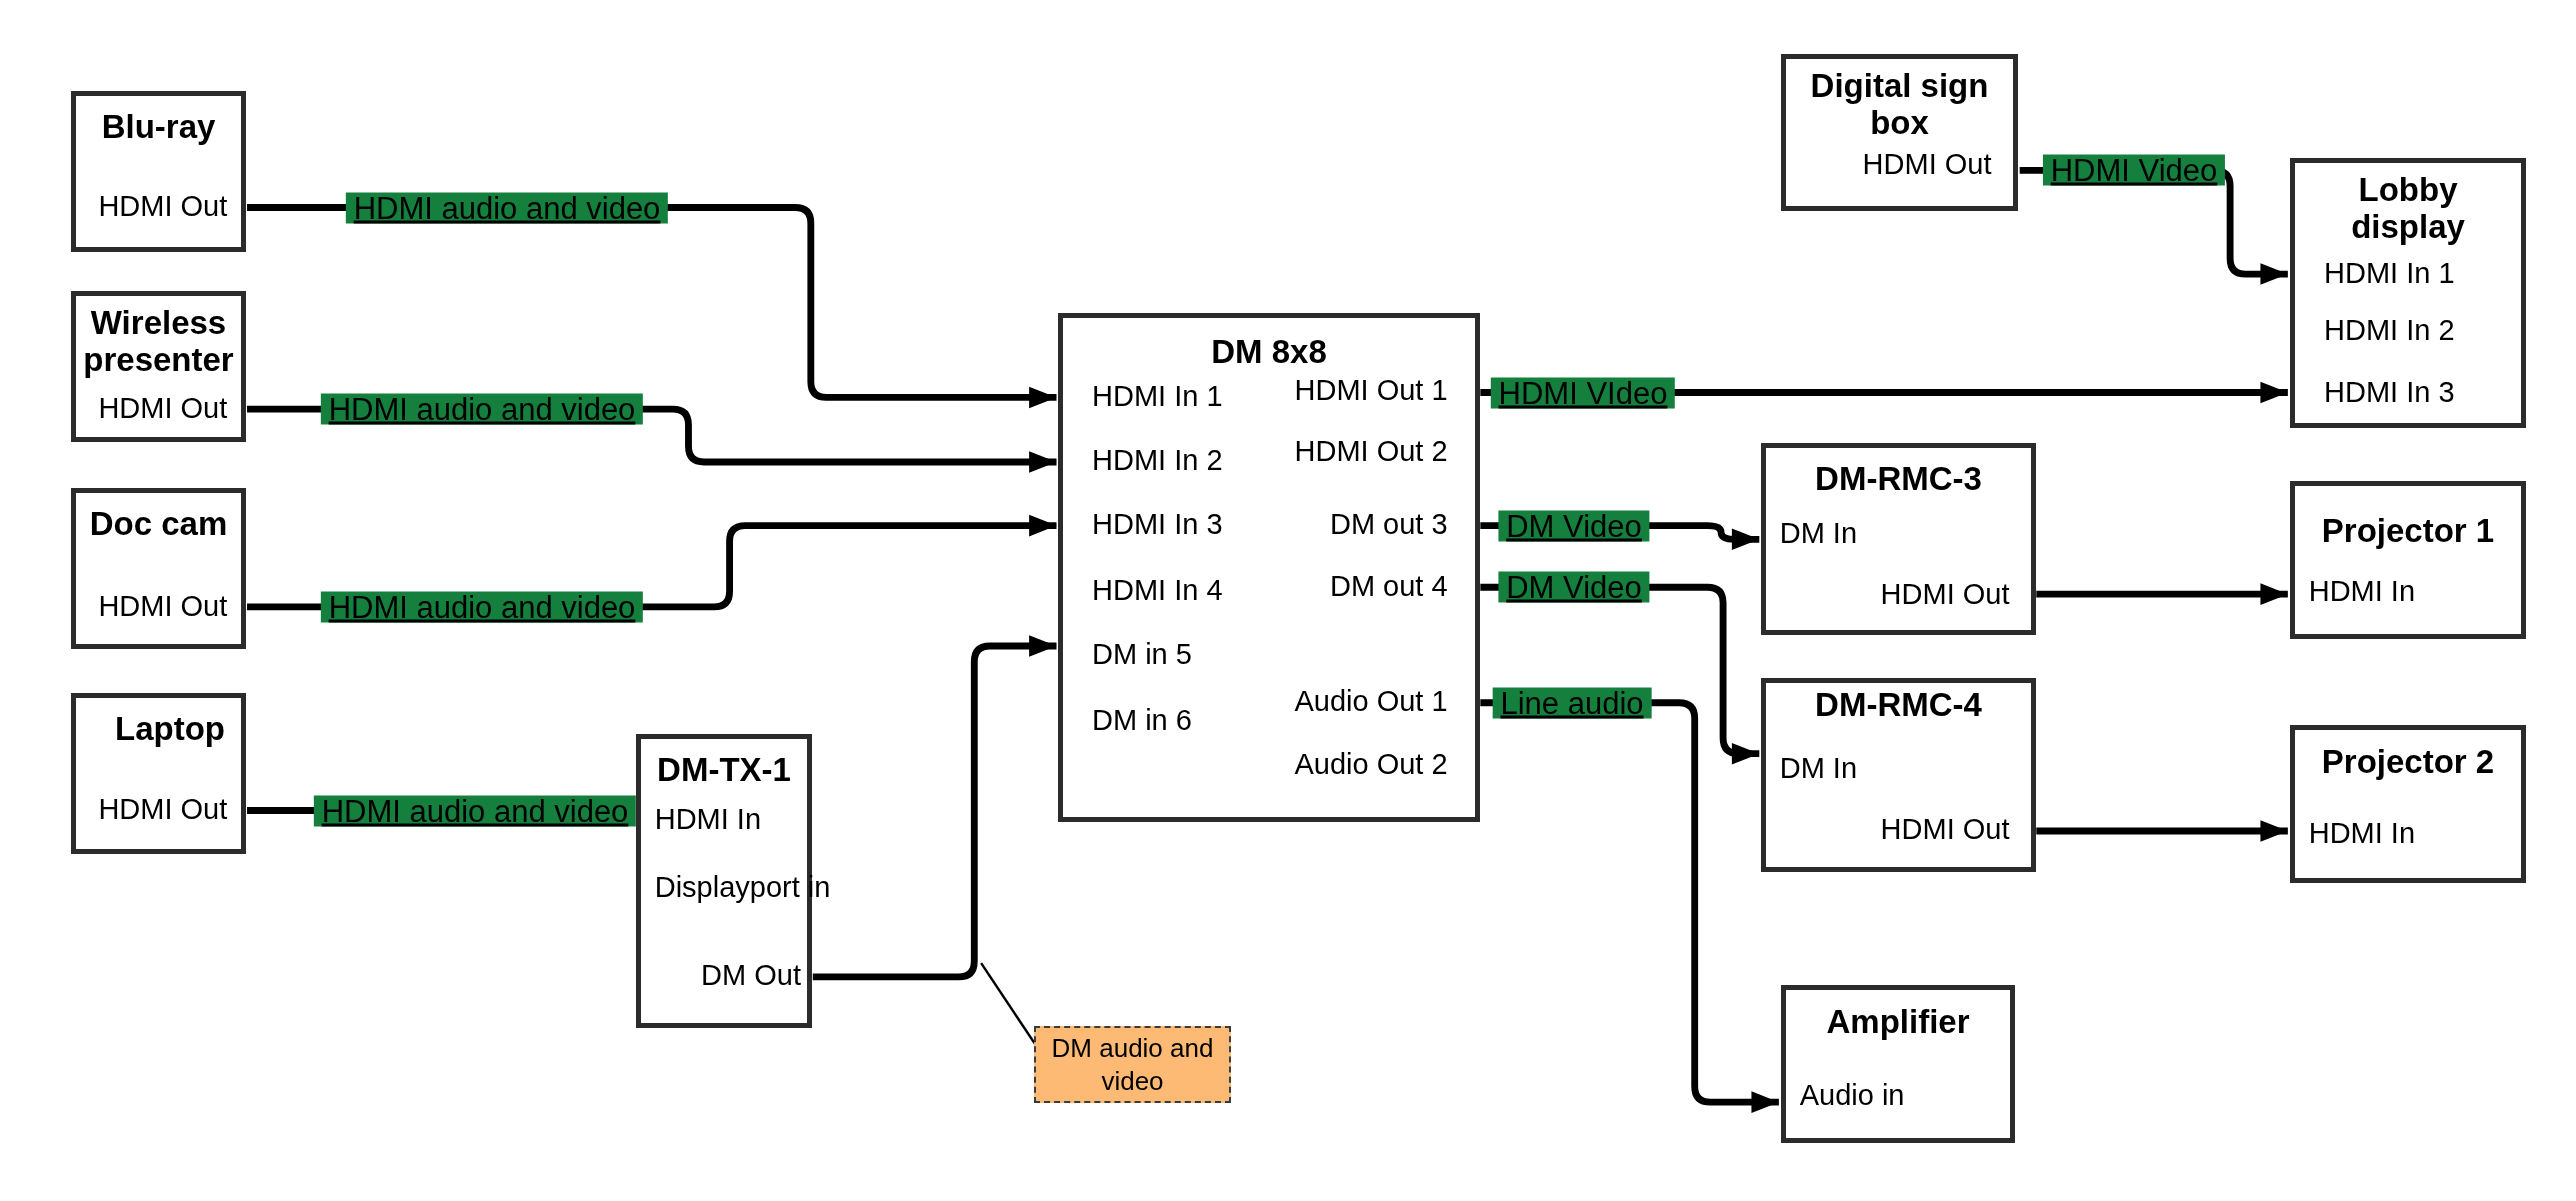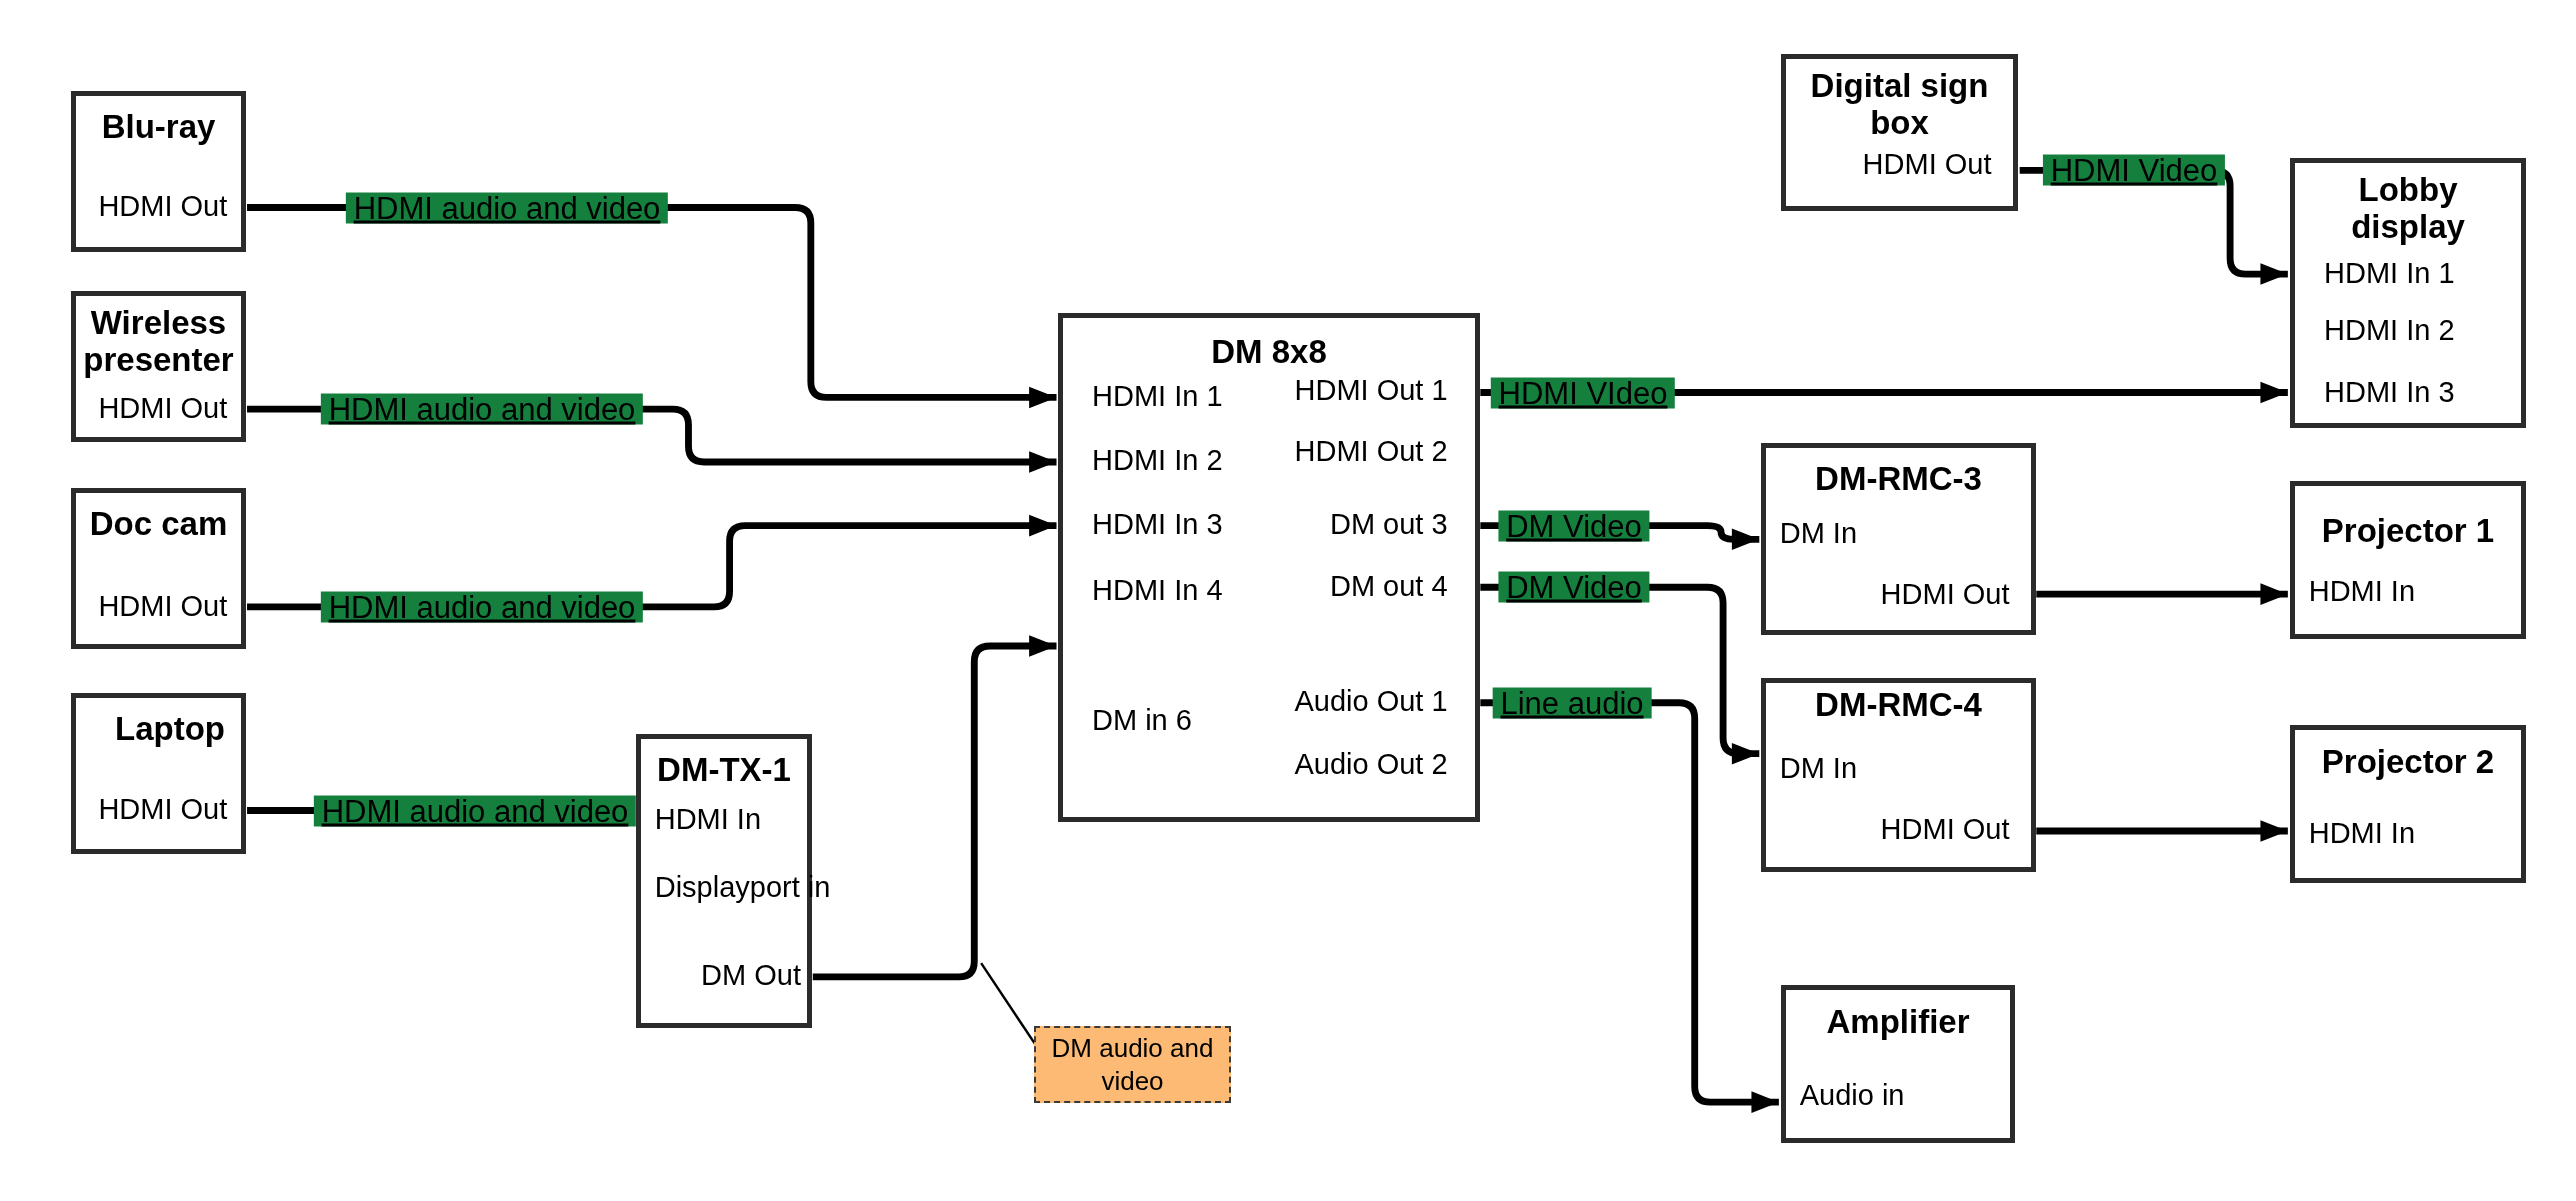--- a/index.html
+++ b/index.html
@@ -97,20 +97,21 @@
     <div class="port pl" style="top:133px; padding-left:13.7px;">Displayport in</div>
     <div class="port pr" style="top:221px; padding-right:6px;">DM Out</div>
   </div>
 
   <div class="node" style="left:1058px; top:313px; width:422px; height:509px;">
     <div class="box-title" style="margin-top:14.7px;">DM 8x8</div>
     <div class="port pl" style="top:63px;  padding-left:29px;">HDMI In 1</div>
     <div class="port pl" style="top:127px; padding-left:29px;">HDMI In 2</div>
     <div class="port pl" style="top:191px; padding-left:29px;">HDMI In 3</div>
     <div class="port pl" style="top:257px; padding-left:29px;">HDMI In 4</div>
+    <div class="port pl" style="top:321px; padding-left:29px;">DM in 5</div>
     <div class="port pl" style="top:387px; padding-left:29px;">DM in 6</div>
     <div class="port pr" style="top:57px;  padding-right:27.4px;">HDMI Out 1</div>
     <div class="port pr" style="top:118px; padding-right:27.4px;">HDMI Out 2</div>
     <div class="port pr" style="top:191px; padding-right:27.4px;">DM out 3</div>
     <div class="port pr" style="top:253px; padding-right:27.4px;">DM out 4</div>
     <div class="port pr" style="top:368px; padding-right:27.4px;">Audio Out 1</div>
     <div class="port pr" style="top:431px; padding-right:27.4px;">Audio Out 2</div>
   </div>
 
   <div class="node" style="left:1781px; top:54px; width:237px; height:157px;">

